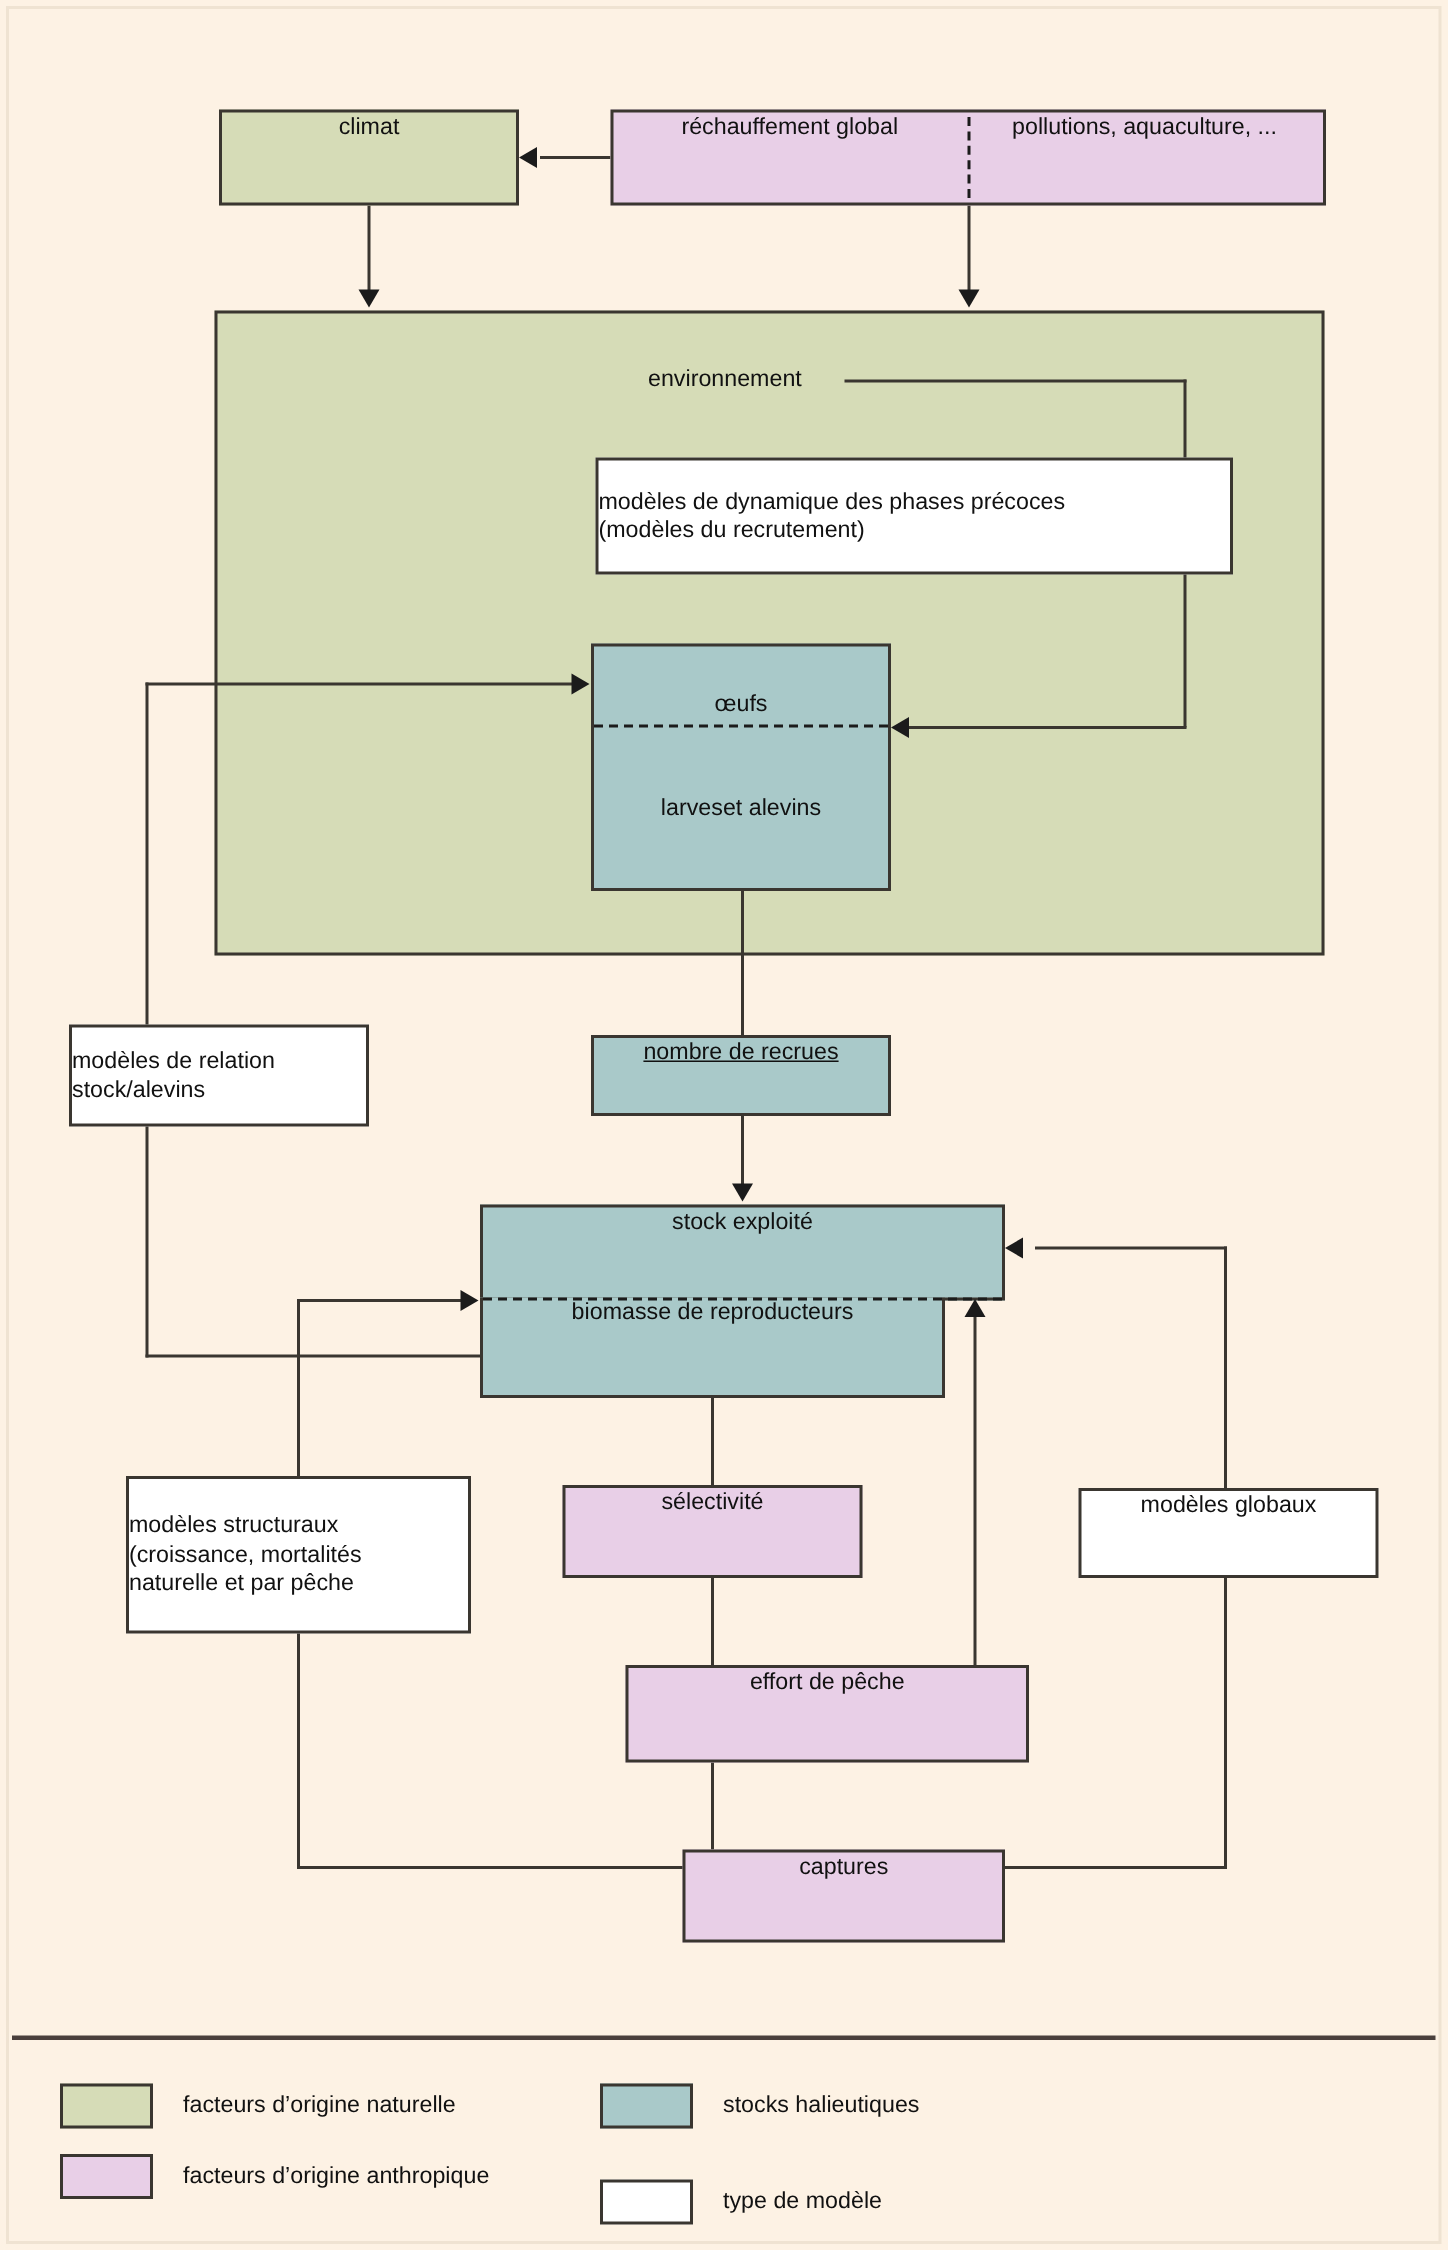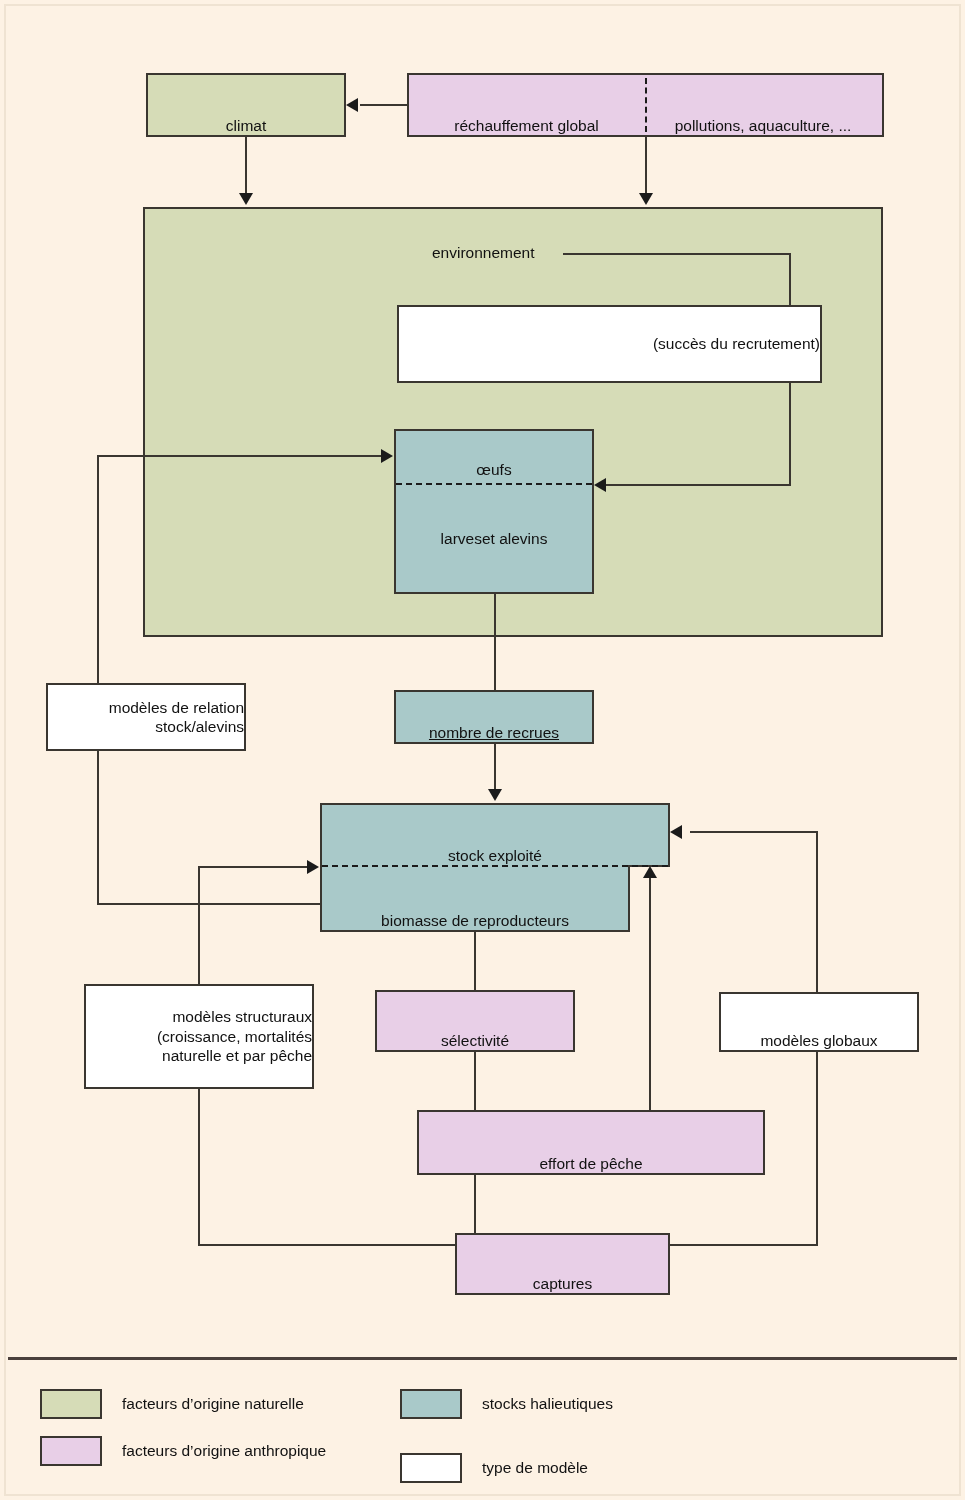--- a/index.html
+++ b/index.html
@@ -11,21 +11,21 @@
     overflow:hidden;
   }
   #stage{position:relative;width:965px;height:1500px;}
 
   
   .box{
     position:absolute;
     box-sizing:border-box;
     border:2px solid #3a3630;
     display:flex;
-    align-items:flex-end;
+    align-items:flex-start;
     justify-content:center;
     text-align:center;
     font-size:15.5px;
     line-height:1.25;
     z-index:5;
   }
   .box.green{background:#d6dcb7;}
   .box.purple{background:#e8cfe7;}
   .box.teal{background:#a9c9c9;}
   .box.white{background:#ffffff;}
@@ -109,21 +109,22 @@
   <div class="ln h" style="left:360px;top:104px;width:47px;"></div>
   <div class="ar left" style="left:346px;top:98px;"></div>
 
   <div class="ln v" style="left:245px;top:137px;height:58px;"></div>
   <div class="ar down" style="left:239px;top:193px;"></div>
 
   <div class="ln v" style="left:645px;top:137px;height:58px;"></div>
   <div class="ar down" style="left:639px;top:193px;"></div>
 
   <div class="box white" style="left:397px;top:305px;width:425px;height:78px;flex-direction:column;">
-    <span>(succès du recrutement)</span>
+    <span>modèles de dynamique des phases précoces</span>
+    <span>(modèles du recrutement)</span>
   </div>
 
   <div class="box teal" style="left:394px;top:429px;width:200px;height:165px;flex-direction:column;justify-content:flex-start;padding:12px;">
     <div style="height:54px;width:100%;display:flex;align-items:center;justify-content:center;">
       <span>œufs</span>
     </div>
     <div style="flex:1;width:100%;display:flex;align-items:center;justify-content:center;flex-direction:row;">
       <span>larves</span>
       <span>et alevins</span>
     </div>
@@ -181,21 +182,21 @@
     <span>(croissance, mortalités</span>
     <span>naturelle et par pêche</span>
   </div>
 
   <div class="box white" style="left:719px;top:992px;width:200px;height:60px;">
     <span>modèles globaux</span>
   </div>
 
   <div class="ln v" style="left:474px;top:1052px;height:58px;"></div>
 
-  <div class="box purple" style="left:417px;top:1110px;width:348px;height:65px;">
+  <div class="box purple" style="left:417px;top:1110px;width:269px;height:65px;">
     <span>effort de pêche</span>
   </div>
 
   <div class="ln v" style="left:474px;top:1175px;height:58px;"></div>
 
   <div class="box purple" style="left:455px;top:1233px;width:215px;height:62px;">
     <span>captures</span>
   </div>
 
   <div class="sep" style="top:1357px;"></div>

